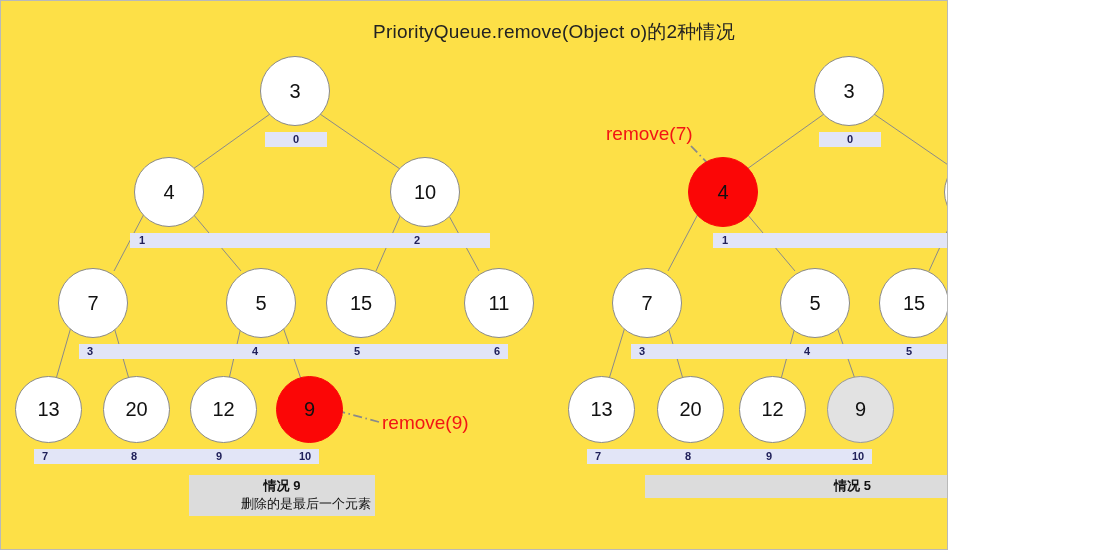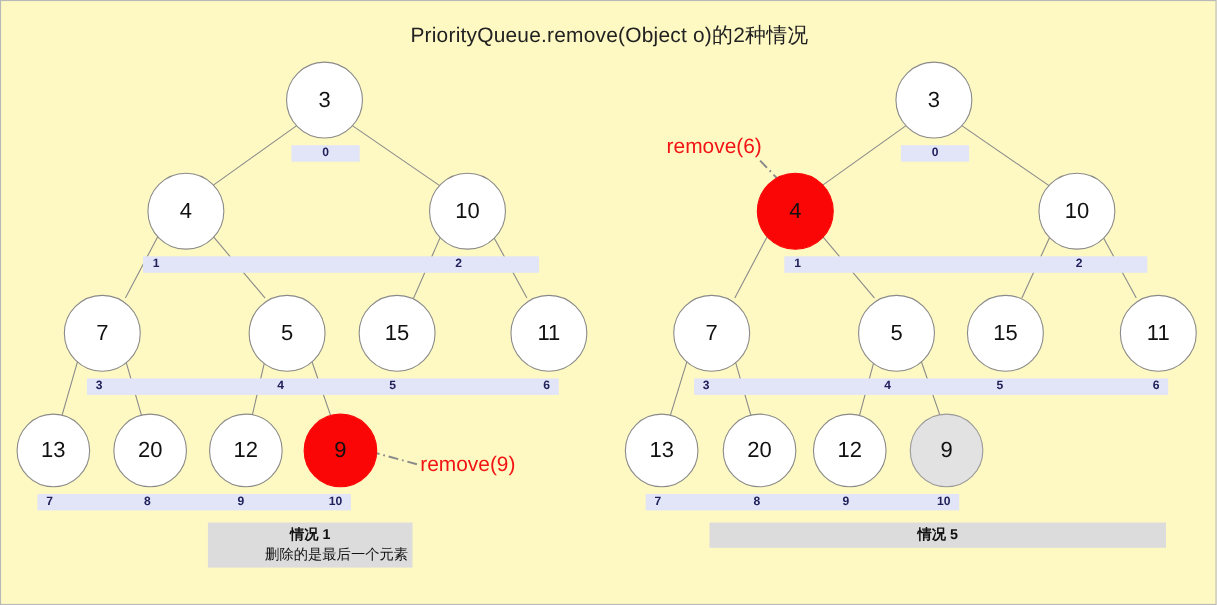--- a/index.html
+++ b/index.html
@@ -4,24 +4,24 @@
 <style>
   html,body{margin:0;padding:0;}
   body{
     width:1106px;height:550px;
     background:#ffffff;
     font-family:"Liberation Sans","DejaVu Sans",sans-serif;
     overflow:hidden;
   }
   #canvas{
     position:relative;
-    width:1106px;height:550px;
+    width:948px;height:550px;
     box-sizing:border-box;
     border:1px solid #b9b9b9;
-    background:#fef9c3;
+    background:#fde047;
     overflow:hidden;
   }
   #title{
     position:absolute;left:0;top:18px;width:1106px;
     text-align:center;
     font-size:19px;color:#222;
     letter-spacing:.2px;
     white-space:nowrap;
   }
   svg.layer{position:absolute;left:0;top:0;width:1106px;height:550px;pointer-events:none;}
@@ -162,21 +162,21 @@
 
   <div class="idxbar" style="left:33px;top:448px;width:285px;"></div>
   <div class="idx" style="left:33px;top:448px;width:22px;">7</div>
   <div class="idx" style="left:122px;top:448px;width:22px;">8</div>
   <div class="idx" style="left:207px;top:448px;width:22px;">9</div>
   <div class="idx" style="left:290px;top:448px;width:28px;">10</div>
 
   <div class="rmlabel" style="left:381px;top:411px;">remove(9)</div>
 
   <div class="caption l" style="left:188px;top:474px;width:186px;">
-    <span class="chead">情况 1</span>
+    <span class="chead">情况 9</span>
     <span class="cline">删除的是最后一个元素</span>
   </div>
 
   <div class="node" style="left:813px;top:55px;width:70px;height:70px;">
     <span>3</span>
   </div>
   <div class="node red" style="left:687px;top:156px;width:70px;height:70px;">
     <span>4</span>
   </div>
   <div class="node" style="left:943px;top:156px;width:70px;height:70px;">
@@ -219,19 +219,19 @@
   <div class="idx" style="left:795px;top:343px;width:22px;">4</div>
   <div class="idx" style="left:897px;top:343px;width:22px;">5</div>
   <div class="idx" style="left:1039px;top:343px;width:22px;">6</div>
 
   <div class="idxbar" style="left:586px;top:448px;width:285px;"></div>
   <div class="idx" style="left:586px;top:448px;width:22px;">7</div>
   <div class="idx" style="left:676px;top:448px;width:22px;">8</div>
   <div class="idx" style="left:757px;top:448px;width:22px;">9</div>
   <div class="idx" style="left:843px;top:448px;width:28px;">10</div>
 
-  <div class="rmlabel" style="left:605px;top:122px;">remove(6)</div>
+  <div class="rmlabel" style="left:605px;top:122px;">remove(7)</div>
 
   <div class="caption r" style="left:644px;top:474px;width:415px;">
     <span class="chead">情况 5</span>
   </div>
 
 </div>
 
 </body></html>

